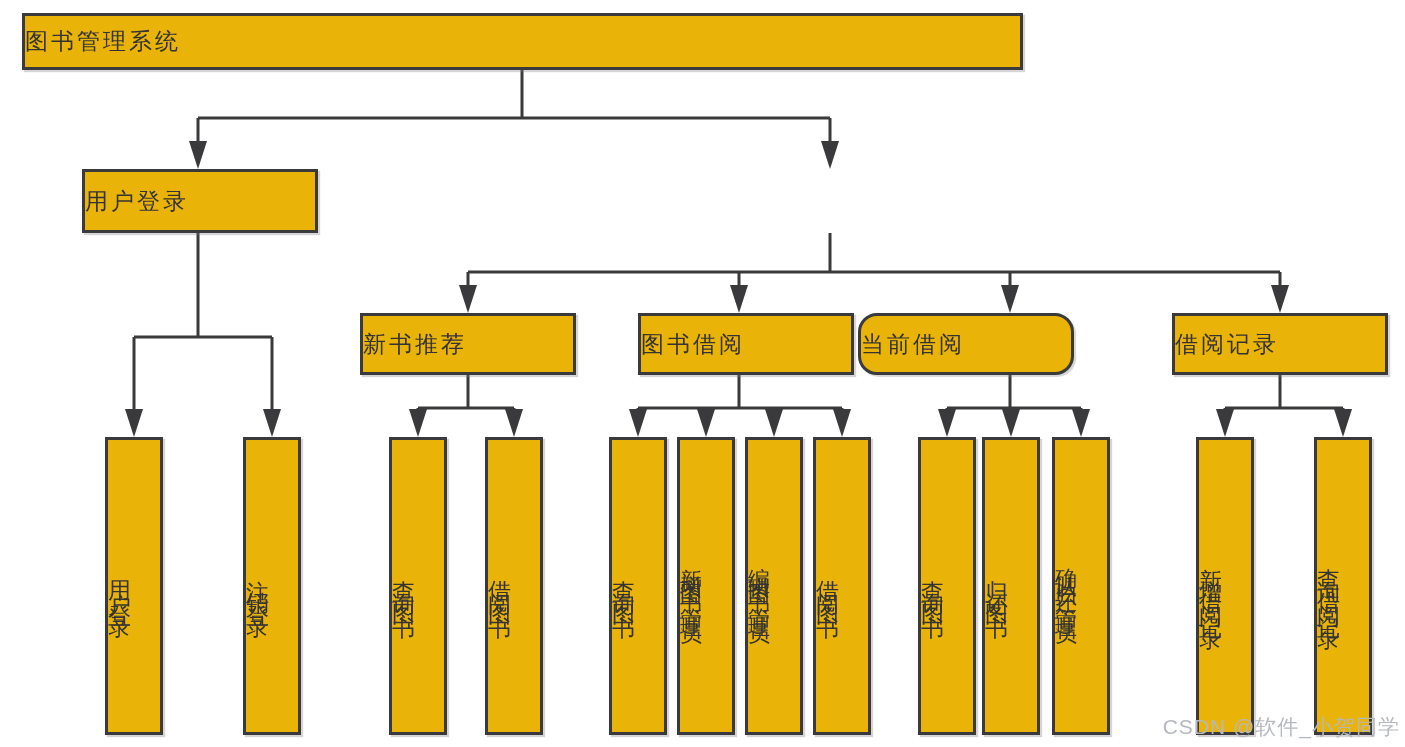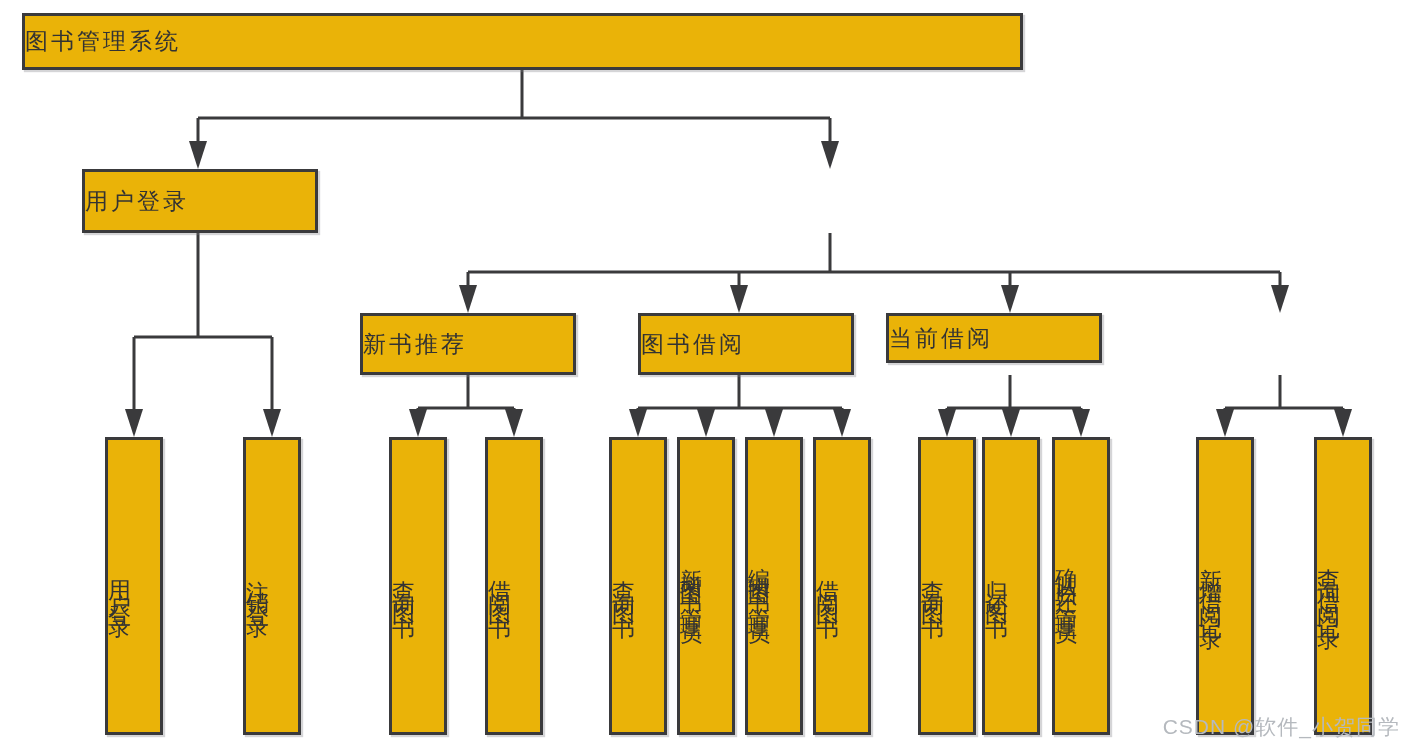--- a/index.html
+++ b/index.html
@@ -72,22 +72,25 @@
   <div class="node h" style="left:82px;top:169px;width:236px;height:64px;">
     <span class="label">用户登录</span>
   </div>
 
   <div class="node h" style="left:360px;top:313px;width:216px;height:62px;font-family:Liberation Serif, serif;">
     <span class="label">新书推荐</span>
   </div>
   <div class="node h" style="left:631px;top:313px;width:216px;height:62px;margin-left:7px;">
     <span class="label">图书借阅</span>
   </div>
-  <div class="node h" style="left:886px;top:313px;width:216px;height:50px;">
+  <div class="node h" style="left:858px;top:313px;width:216px;height:62px;border-radius:19px;">
     <span class="label">当前借阅</span>
+  </div>
+  <div class="node h" style="left:1172px;top:313px;width:216px;height:62px;">
+    <span class="label">借阅记录</span>
   </div>
 
   <div class="node v" style="left:105px;top:437px;width:58px;height:298px;">
     <span class="label">用户登录</span>
   </div>
   <div class="node v" style="left:243px;top:437px;width:58px;height:298px;">
     <span class="label">注销登录</span>
   </div>
 
   <div class="node v" style="left:389px;top:437px;width:58px;height:298px;">

